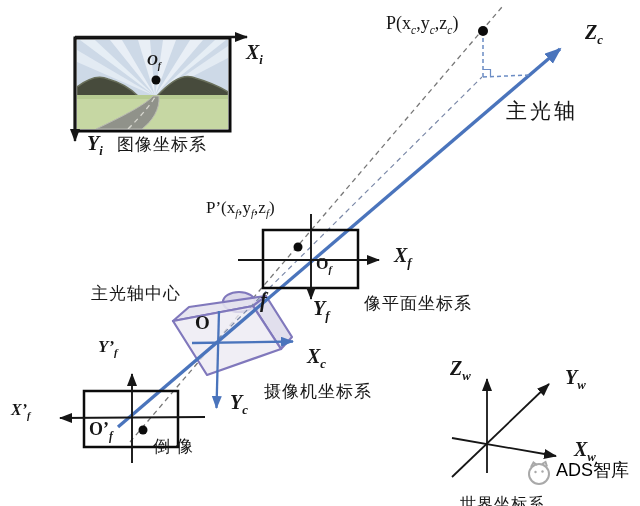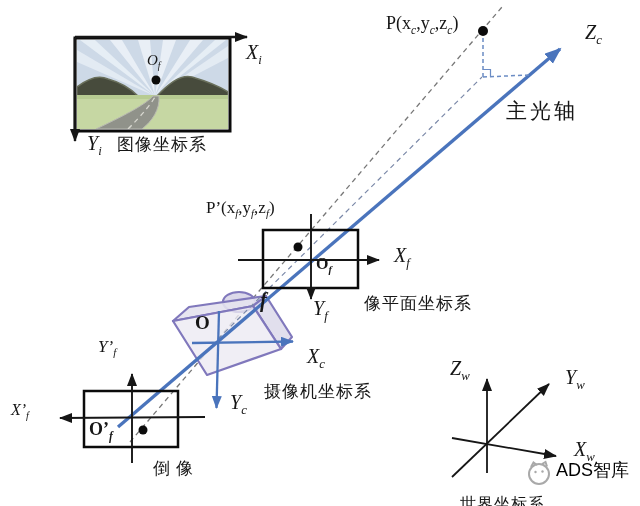--- a/index.html
+++ b/index.html
@@ -2,21 +2,21 @@
 <html><head>
 <meta charset="utf-8">
 <style>
   html,body{margin:0;padding:0;background:#ffffff;}
   .stage{
     position:relative;width:640px;height:506px;background:#ffffff;
     overflow:hidden;font-family:"Liberation Serif",serif;color:#161616;
   }
   .stage svg{position:absolute;left:0;top:0;}
   .lbl{position:absolute;white-space:nowrap;line-height:1.05;}
-  .math{font-family:"Liberation Serif",serif;font-style:italic;font-size:20px;}
+  .math{font-family:"Liberation Serif",serif;font-style:italic;font-size:20px;font-weight:bold;}
   .math sub,.serif sub{font-size:64%;font-style:italic;line-height:0;}
   .serif{font-family:"Liberation Serif",serif;font-size:18px;text-align:center;}
   .bold{font-weight:bold;}
   .cn{font-family:"Liberation Sans",sans-serif;font-size:17px;font-style:normal;letter-spacing:1px;text-align:right;}
   .gray{color:#000000;}
 </style>
 </head>
 <body>
 
 <div class="stage">
@@ -106,37 +106,38 @@
   </svg>
 
   <div class="lbl math" style="left:246px;top:42px"><span>X</span><sub>i</sub></div>
   <div class="lbl math" style="left:87px;top:133px"><span>Y</span><sub>i</sub></div>
   <div class="lbl math" style="left:147px;top:53px;font-size:15px"><span>O</span><sub>f</sub></div>
   <div class="lbl cn" style="left:117px;top:136px">图像坐标系</div>
 
   <div class="lbl serif" style="left:386px;top:14px"><span>P(x</span><sub>c</sub><span>,y</span><sub>c</sub><span>,z</span><sub>c</sub><span>)</span></div>
   <div class="lbl math" style="left:585px;top:22px"><span>Z</span><sub>c</sub></div>
   <div class="lbl cn" style="left:506px;top:100px;font-size:21px;letter-spacing:3px">主光轴</div>
+  <div class="lbl cn" style="left:91px;top:285px">主光轴中心</div>
 
   <div class="lbl serif" style="left:206px;top:199px;font-size:17px"><span>P’(x</span><sub>f</sub><span>,y</span><sub>f</sub><span>,z</span><sub>f</sub><span>)</span></div>
   <div class="lbl math" style="left:394px;top:245px"><span>X</span><sub>f</sub></div>
   <div class="lbl math" style="left:313px;top:298px"><span>Y</span><sub>f</sub></div>
   <div class="lbl serif bold" style="left:316px;top:256px;font-size:16px"><span>O</span><sub>f</sub></div>
   <div class="lbl math bold" style="left:260px;top:290px;font-size:20px">f</div>
   <div class="lbl cn" style="left:364px;top:295px">像平面坐标系</div>
 
   <div class="lbl serif bold" style="left:195px;top:313px;font-size:19px">O</div>
   <div class="lbl math" style="left:307px;top:346px"><span>X</span><sub>c</sub></div>
   <div class="lbl math" style="left:230px;top:392px"><span>Y</span><sub>c</sub></div>
   <div class="lbl cn" style="left:264px;top:383px">摄像机坐标系</div>
 
   <div class="lbl math" style="left:98px;top:338px;font-size:17px"><span>Y’</span><sub>f</sub></div>
   <div class="lbl math" style="left:11px;top:402px;font-size:16px"><span>X’</span><sub>f</sub></div>
   <div class="lbl serif bold" style="left:89px;top:420px;font-size:18px"><span>O’</span><sub>f</sub></div>
-  <div class="lbl cn" style="left:153px;top:460px;letter-spacing:6px">倒像</div>
+  <div class="lbl cn" style="left:153px;top:438px;letter-spacing:6px">倒像</div>
 
   <div class="lbl math" style="left:450px;top:358px"><span>Z</span><sub>w</sub></div>
   <div class="lbl math" style="left:565px;top:367px"><span>Y</span><sub>w</sub></div>
   <div class="lbl math" style="left:574px;top:439px"><span>X</span><sub>w</sub></div>
   <div class="lbl cn" style="left:460px;top:496px;font-size:16px">世界坐标系</div>
 
   <div class="lbl cn gray" style="left:556px;top:461px;font-size:18px;letter-spacing:0">ADS智库</div>
 
 </div>
 

